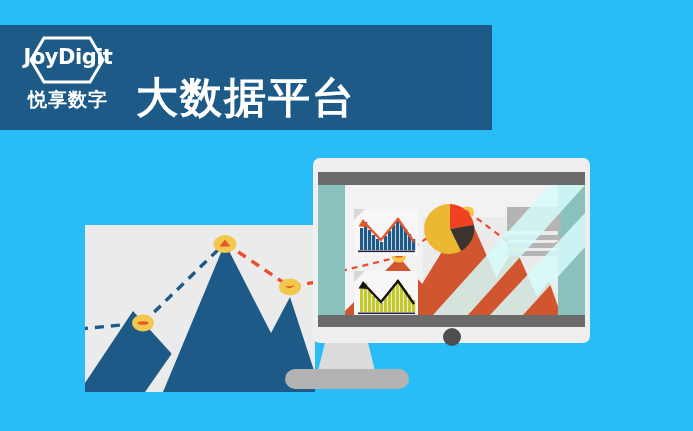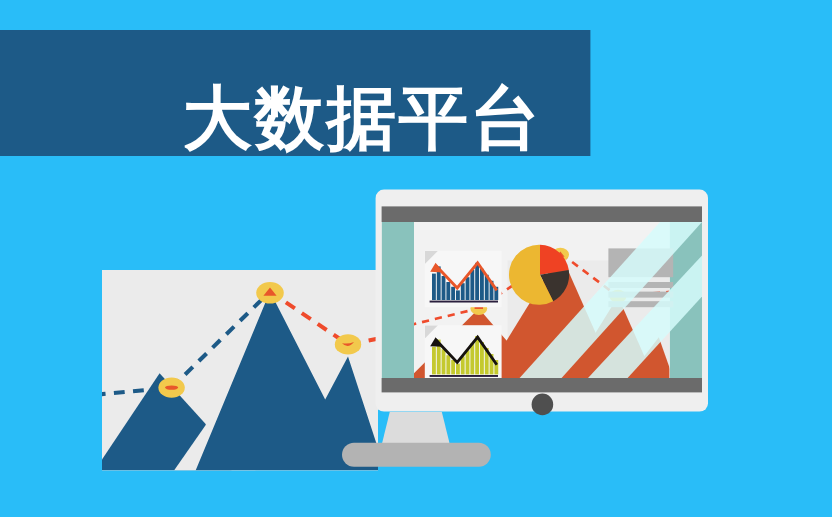--- a/index.html
+++ b/index.html
@@ -25,24 +25,23 @@
     color:#ffffff;font-size:21px;font-weight:bold;letter-spacing:-0.5px;
     font-family:"DejaVu Sans",sans-serif;
   }
   .logo-cn{
     position:absolute;left:0;top:54px;width:112px;text-align:center;
     color:#ffffff;font-size:19px;font-weight:bold;letter-spacing:1px;
     font-family:"DejaVu Sans",sans-serif;
   }
   .header-title{
     position:absolute;left:136px;top:44px;
-    color:#ffffff;font-size:58px;font-weight:bold;letter-spacing:2px;
+    color:#ffffff;font-size:42px;font-weight:bold;letter-spacing:2px;
     line-height:58px;white-space:nowrap;
     font-family:"DejaVu Sans",sans-serif;
-    margin-left:16px;
   }
 
   
   .left-panel{
     position:absolute;left:85px;top:225px;width:230px;height:167px;
     background:#ebebeb;overflow:hidden;
   }
   .left-panel svg{position:absolute;left:0;top:0;}
 
   
@@ -92,20 +91,27 @@
 
   .area-wrap{position:absolute;left:0;top:0;width:213px;height:130px;overflow:hidden;}
 </style>
 </head>
 <body>
 
 <div id="stage">
 
   <div class="header-band">
 
+    <div class="logo-block">
+      <svg class="logo-hex" viewBox="0 0 78 50">
+        <polygon points="16,3 62,3 75,25 62,47 16,47 3,25" fill="none" stroke="#ffffff" stroke-width="3"></polygon>
+      </svg>
+      <div class="logo-word">JoyDigit</div>
+      <div class="logo-cn">悦享数字</div>
+    </div>
 
     <div class="header-title">大数据平台</div>
   </div>
 
   <div class="left-panel">
     <svg width="230" height="167" viewBox="0 0 230 167">
 
       <polygon points="-6,167 48,86 86,128 108,167" fill="#1d5a87"></polygon>
       <polygon points="60,167 104,104 128,167" fill="#ebebeb"></polygon>
       <polygon points="78,167 140,18 186,108 205,72 236,167" fill="#1d5a87"></polygon>

